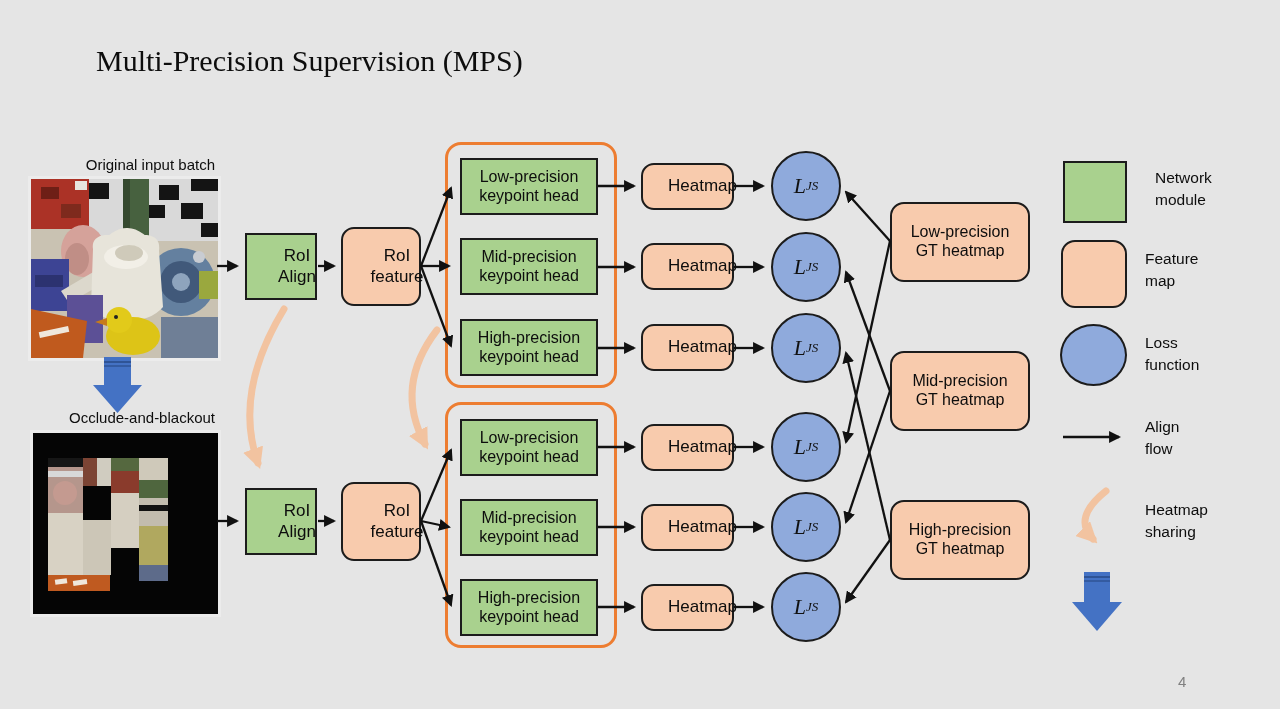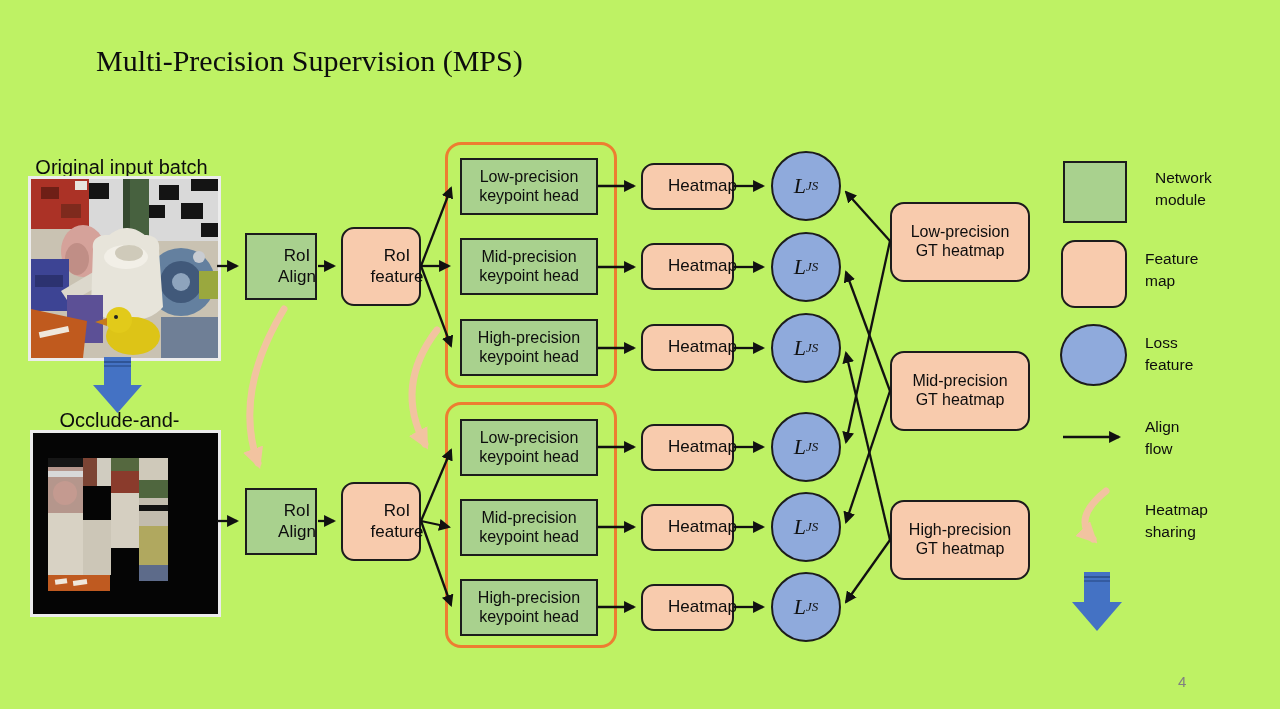--- a/index.html
+++ b/index.html
@@ -1,20 +1,20 @@
 <!DOCTYPE html>
 <html style="--network-module: #A9D18E; --feature-map: #F8CBAD; --loss-function: #8FAADC; --group-outline: #ED7D31; --data-flow: #111111; --weight-sharing: #F2C3A0; --batch-augmentation: #4472C4;"><head>
 <meta charset="utf-8">
 <style>
   html,body{margin:0;padding:0;background:#fff;width:1280px;height:720px;overflow:hidden;
     font-family:"Liberation Sans",sans-serif;color:#111;}
-  .slide{position:relative;width:1280px;height:709px;background:#bef264;}
+  .slide{position:relative;width:1280px;height:709px;background:#e5e5e5;}
   .title{position:absolute;left:96px;top:44px;font-family:"Liberation Serif",serif;
     font-size:30px;color:#0d0d0d;white-space:nowrap;}
-  .img-label{position:absolute;font-size:20px;font-weight:500;text-align:center;color:#0d0d0d;}
+  .img-label{position:absolute;font-size:15px;font-weight:500;text-align:right;color:#0d0d0d;}
   .photo{position:absolute;border:3px solid #ececec;}
   .box{position:absolute;display:flex;align-items:center;justify-content:center;
     text-align:center;white-space:pre-line;border:2px solid #1c1c1c;line-height:1.18;
     color:#0d0d0d;box-sizing:border-box;}
   .green{background:var(--network-module,#A9D18E);}
   .peach{background:var(--feature-map,#F8CBAD);border-radius:13px;}
   .gt{background:var(--feature-map,#F8CBAD);border-radius:14px;font-size:16px;}
   .head{font-size:16px;}
   .hm{font-size:17px;padding-left:30px;}
   .roi{font-size:17px;padding-left:32px;}
@@ -177,21 +177,21 @@
 GT heatmap</div>
 
   <div class="leg-green"></div>
   <div class="leg-label" style="top:167px;margin-left:10px;">Network
 module</div>
   <div class="leg-peach"></div>
   <div class="leg-label" style="top:248px;">Feature
 map</div>
   <div class="leg-blue"></div>
   <div class="leg-label" style="top:332px;">Loss
-feature</div>
+function</div>
   <div class="leg-label" style="top:416px;">Align
 flow</div>
   <div class="leg-label" style="top:499px;">Heatmap
 sharing</div>
 
   <svg class="overlay">
     <defs>
       <marker id="mb" viewBox="0 0 6 6" markerWidth="5.2" markerHeight="5.2" refX="5" refY="3" orient="auto">
         <path d="M0 0 L6 3 L0 6 Z" fill="#111"></path>
       </marker>

